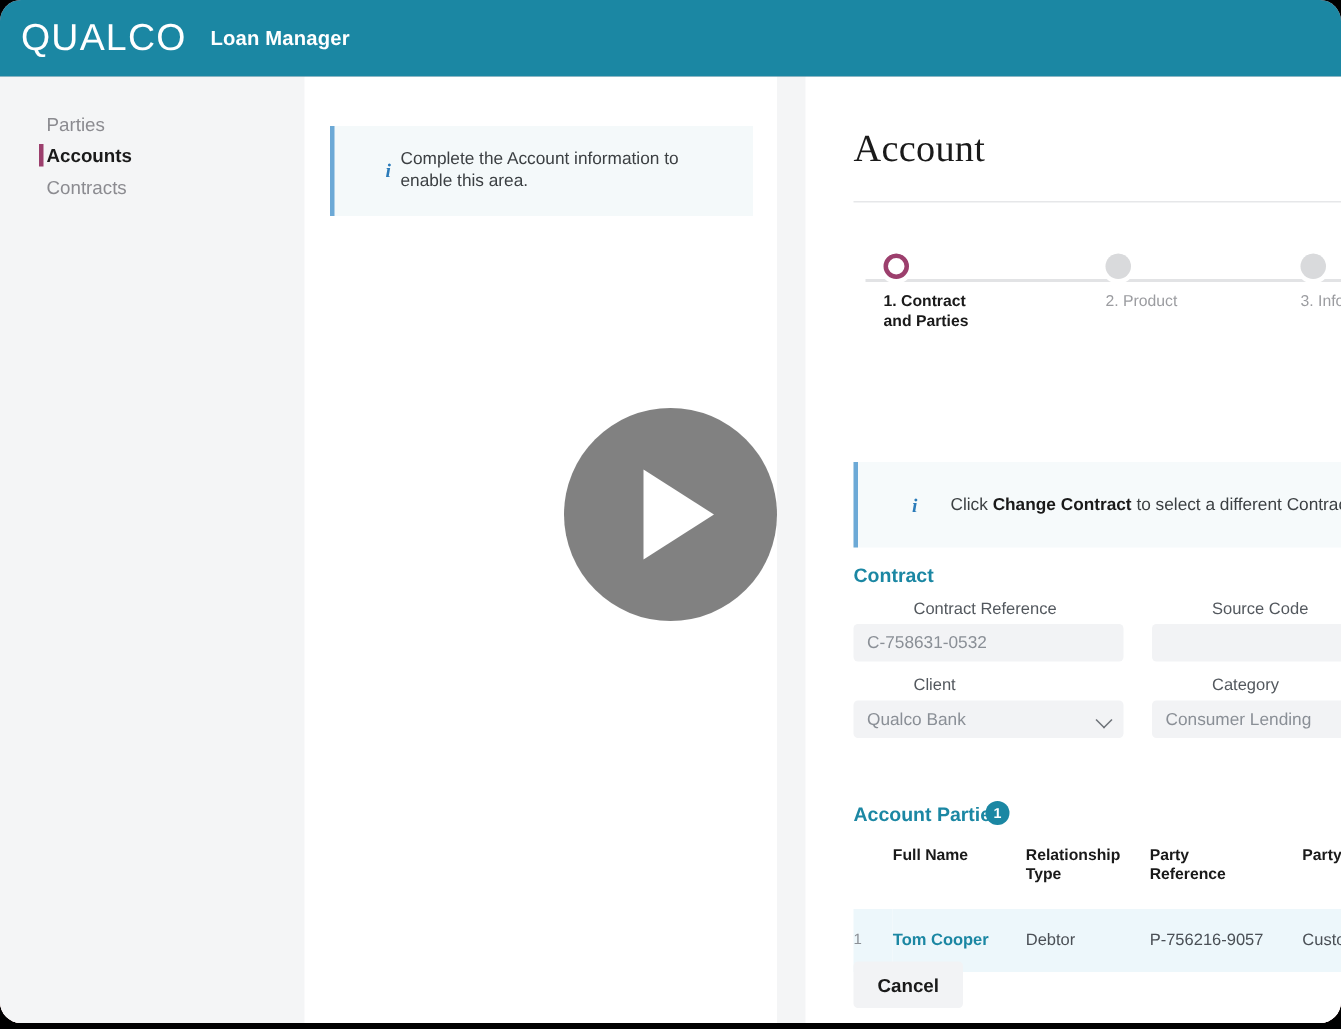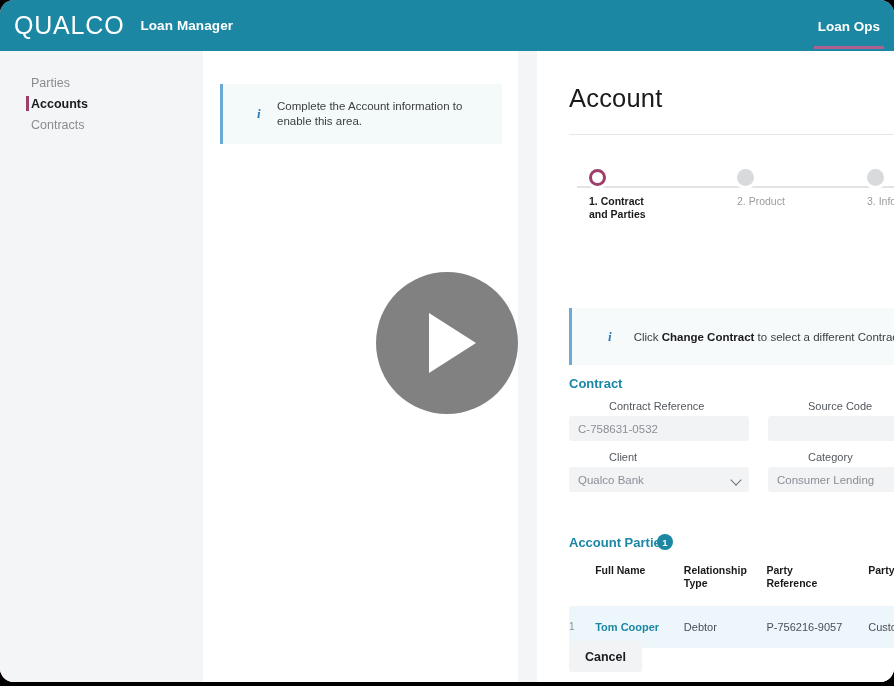--- a/index.html
+++ b/index.html
@@ -167,21 +167,21 @@
   #middle-notice .info-i {
     position: absolute;
     left: 34px;
     color: #2b7bb9;
     font-size: 13px;
     font-weight: 700;
     font-style: italic;
     font-family: "Liberation Serif", serif;
   }
   #middle-notice .msg {
-    margin-left: 24px;
+    margin-left: 14px;
     font-size: 11.5px;
     color: #3c4043;
     line-height: 1.32;
     max-width: 190px;
   }
 
   
   #gutter {
     position: absolute;
     left: 518px; top: 0;
@@ -197,20 +197,21 @@
     background: #ffffff;
     overflow: hidden;
   }
   #page-title {
     position: absolute;
     left: 32px; top: 33px;
     font-size: 25.5px;
     font-weight: 400;
     color: #1a1a1a;
     letter-spacing: .2px;
+    font-family: Liberation Serif, serif;
   }
   #title-rule {
     position: absolute;
     left: 32px; top: 83px;
     width: 330px;
     height: 1px;
     background: #e6e7e9;
   }
 
   
@@ -418,21 +419,20 @@
 </head>
 <body>
 
 <div id="screen">
   <div id="app-window">
 
     <div id="header">
       <div id="brand-logo">QUALCO</div>
       <div id="app-name">Loan Manager</div>
       <div id="header-spacer"></div>
-      <div id="user-menu">Loan Ops</div>
     </div>
 
     <div id="body-region">
 
       <div id="sidebar">
         <div class="nav-item">Parties</div>
         <div class="nav-item active">Accounts</div>
         <div class="nav-item">Contracts</div>
       </div>
 

